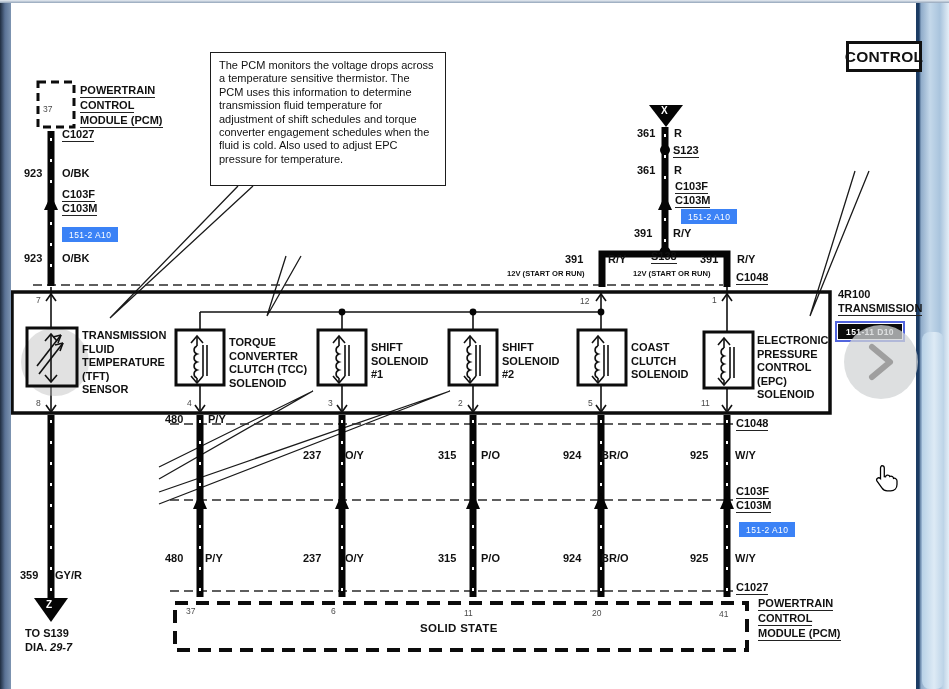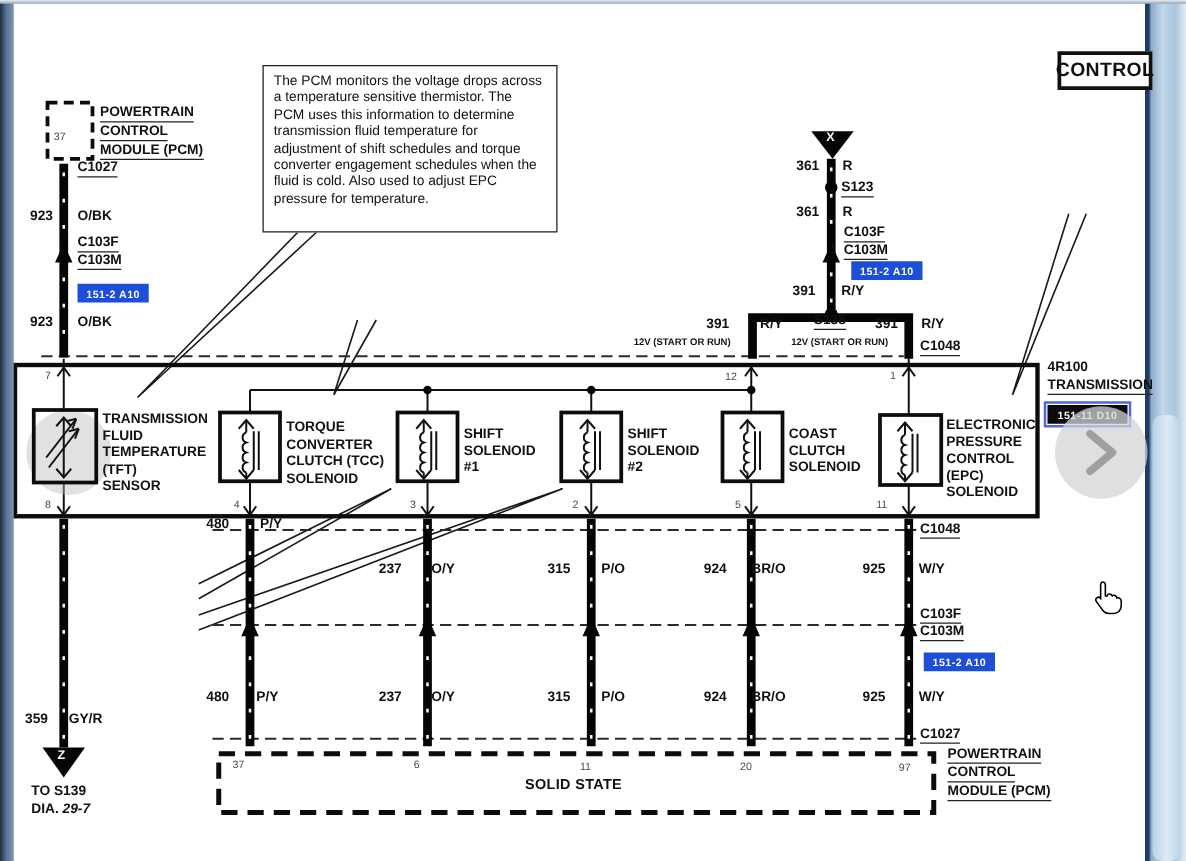--- a/index.html
+++ b/index.html
@@ -8,21 +8,21 @@
   .abs{position:absolute;}
   
   #top-line{left:0;top:0;width:949px;height:3px;background:linear-gradient(#e8edf3,#93a5ba);}
   #left-strip{left:0;top:0;width:11px;height:689px;background:linear-gradient(to right,#1f2d40,#5a7295 45%,#7e95b2);}
   #right-rail{right:0;top:0;width:33px;height:689px;background:linear-gradient(to right,#1c3c64 0,#1c3c64 3px,#8fabc9 5px,#c4d8ea 14px,#a9c4dd 24px,#e4eef7 33px);}
   #scroll-thumb{right:5px;top:332px;width:22px;height:357px;border-radius:8px;background:linear-gradient(to right,#b9d2e7,#ddeaf5 55%,#bcd3e7);}
   
   .wire-label{position:absolute;font-weight:bold;font-size:11px;line-height:11px;white-space:nowrap;}
   .pin-num{position:absolute;font-size:8.5px;line-height:9px;color:#4a4a4a;white-space:nowrap;}
   .conn-label{position:absolute;font-weight:bold;font-size:11px;line-height:12px;border-bottom:1.4px solid #222;padding-bottom:1px;white-space:nowrap;}
-  .ref-badge{position:absolute;background:#1d4ed8;color:#fff;font-weight:bold;font-size:8.5px;line-height:10px;padding:3px 7px 2px;letter-spacing:.4px;white-space:nowrap;}
+  .ref-badge{position:absolute;background:#3b82f6;color:#fff;font-weight:normal;font-size:8.5px;line-height:10px;padding:3px 7px 2px;letter-spacing:.4px;white-space:nowrap;}
   
   .callout{position:absolute;border:1.6px solid #1d1d1d;background:#fff;font-size:11px;line-height:13.4px;padding:6px 8px;}
   .comp-label{position:absolute;font-weight:bold;font-size:11px;line-height:13.5px;white-space:pre-line;}
   .ident{font-weight:bold;font-size:11px;line-height:14px;}
   .ident .u{border-bottom:1.4px solid #222;display:inline-block;padding-bottom:0px;}
   .dia-italic{font-style:italic;font-weight:bold;}
   #diesel-box{left:846px;top:41px;width:70px;height:25px;border:3px solid #101010;background:#fff;
               display:flex;align-items:center;justify-content:center;font-weight:bold;font-size:15.5px;letter-spacing:.3px;}
   .tri-letter{position:absolute;color:#fff;font-weight:bold;font-size:10px;line-height:10px;}
   .pwr-note{position:absolute;font-weight:bold;font-size:7.6px;line-height:8px;white-space:nowrap;}
@@ -296,21 +296,21 @@
       <div class="pin-num" style="left: 36px; top: 399px;">8</div>
       <div class="pin-num" style="left: 187px; top: 399px;">4</div>
       <div class="pin-num" style="left: 328px; top: 399px;">3</div>
       <div class="pin-num" style="left: 458px; top: 399px;">2</div>
       <div class="pin-num" style="left: 588px; top: 399px;">5</div>
       <div class="pin-num" style="left: 701px; top: 399px;">11</div>
       <div class="pin-num" style="left: 186px; top: 607px;">37</div>
       <div class="pin-num" style="left: 331px; top: 607px;">6</div>
       <div class="pin-num" style="left: 464px; top: 609px;">11</div>
       <div class="pin-num" style="left: 592px; top: 609px;">20</div>
-      <div class="pin-num" style="left: 719px; top: 610px;">97</div>
+      <div class="pin-num" style="left: 719px; top: 610px;">41</div>
       <div class="conn-label" style="left: 62px; top: 128px;">C1027</div>
       <div class="conn-label" style="left: 62px; top: 188px;">C103F</div>
       <div class="conn-label" style="left: 62px; top: 202px;">C103M</div>
       <div class="conn-label" style="left: 673px; top: 144px;">S123</div>
       <div class="conn-label" style="left: 675px; top: 180px;">C103F</div>
       <div class="conn-label" style="left: 675px; top: 194px;">C103M</div>
       <div class="conn-label" style="left: 651px; top: 250px;">S138</div>
       <div class="conn-label" style="left: 736px; top: 271px;">C1048</div>
       <div class="conn-label" style="left: 736px; top: 417px;">C1048</div>
       <div class="conn-label" style="left: 736px; top: 485px;">C103F</div>

